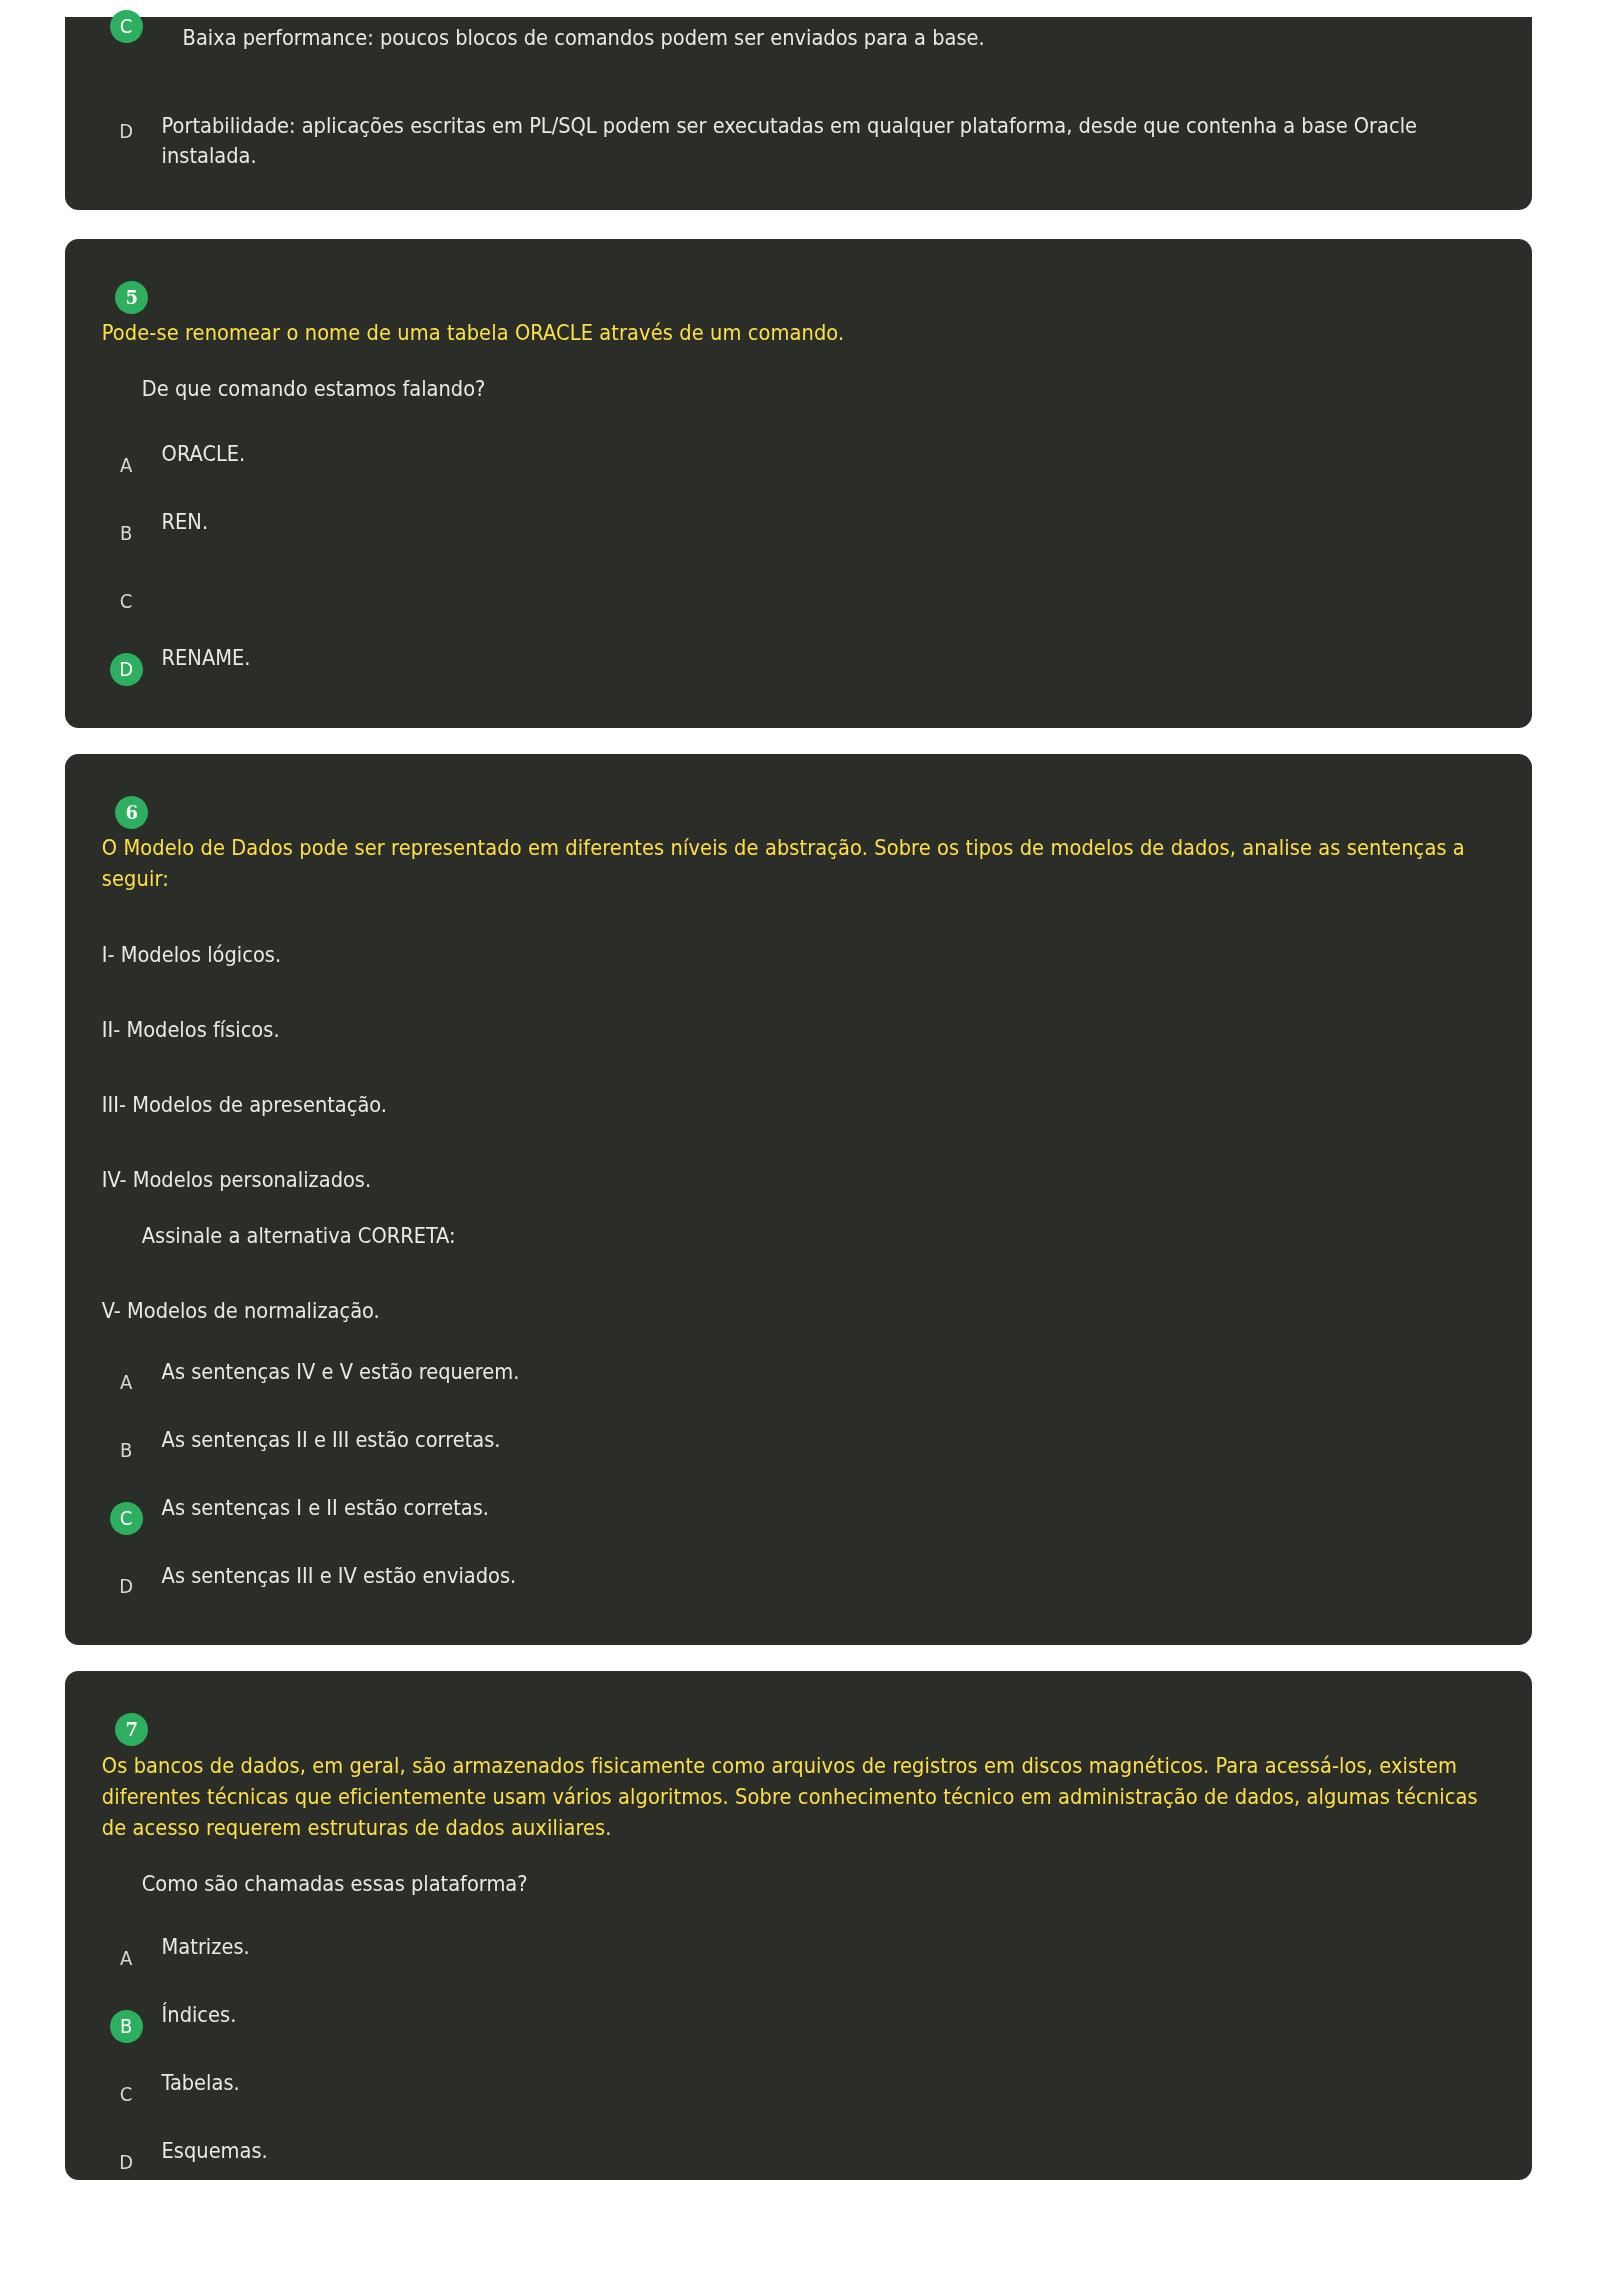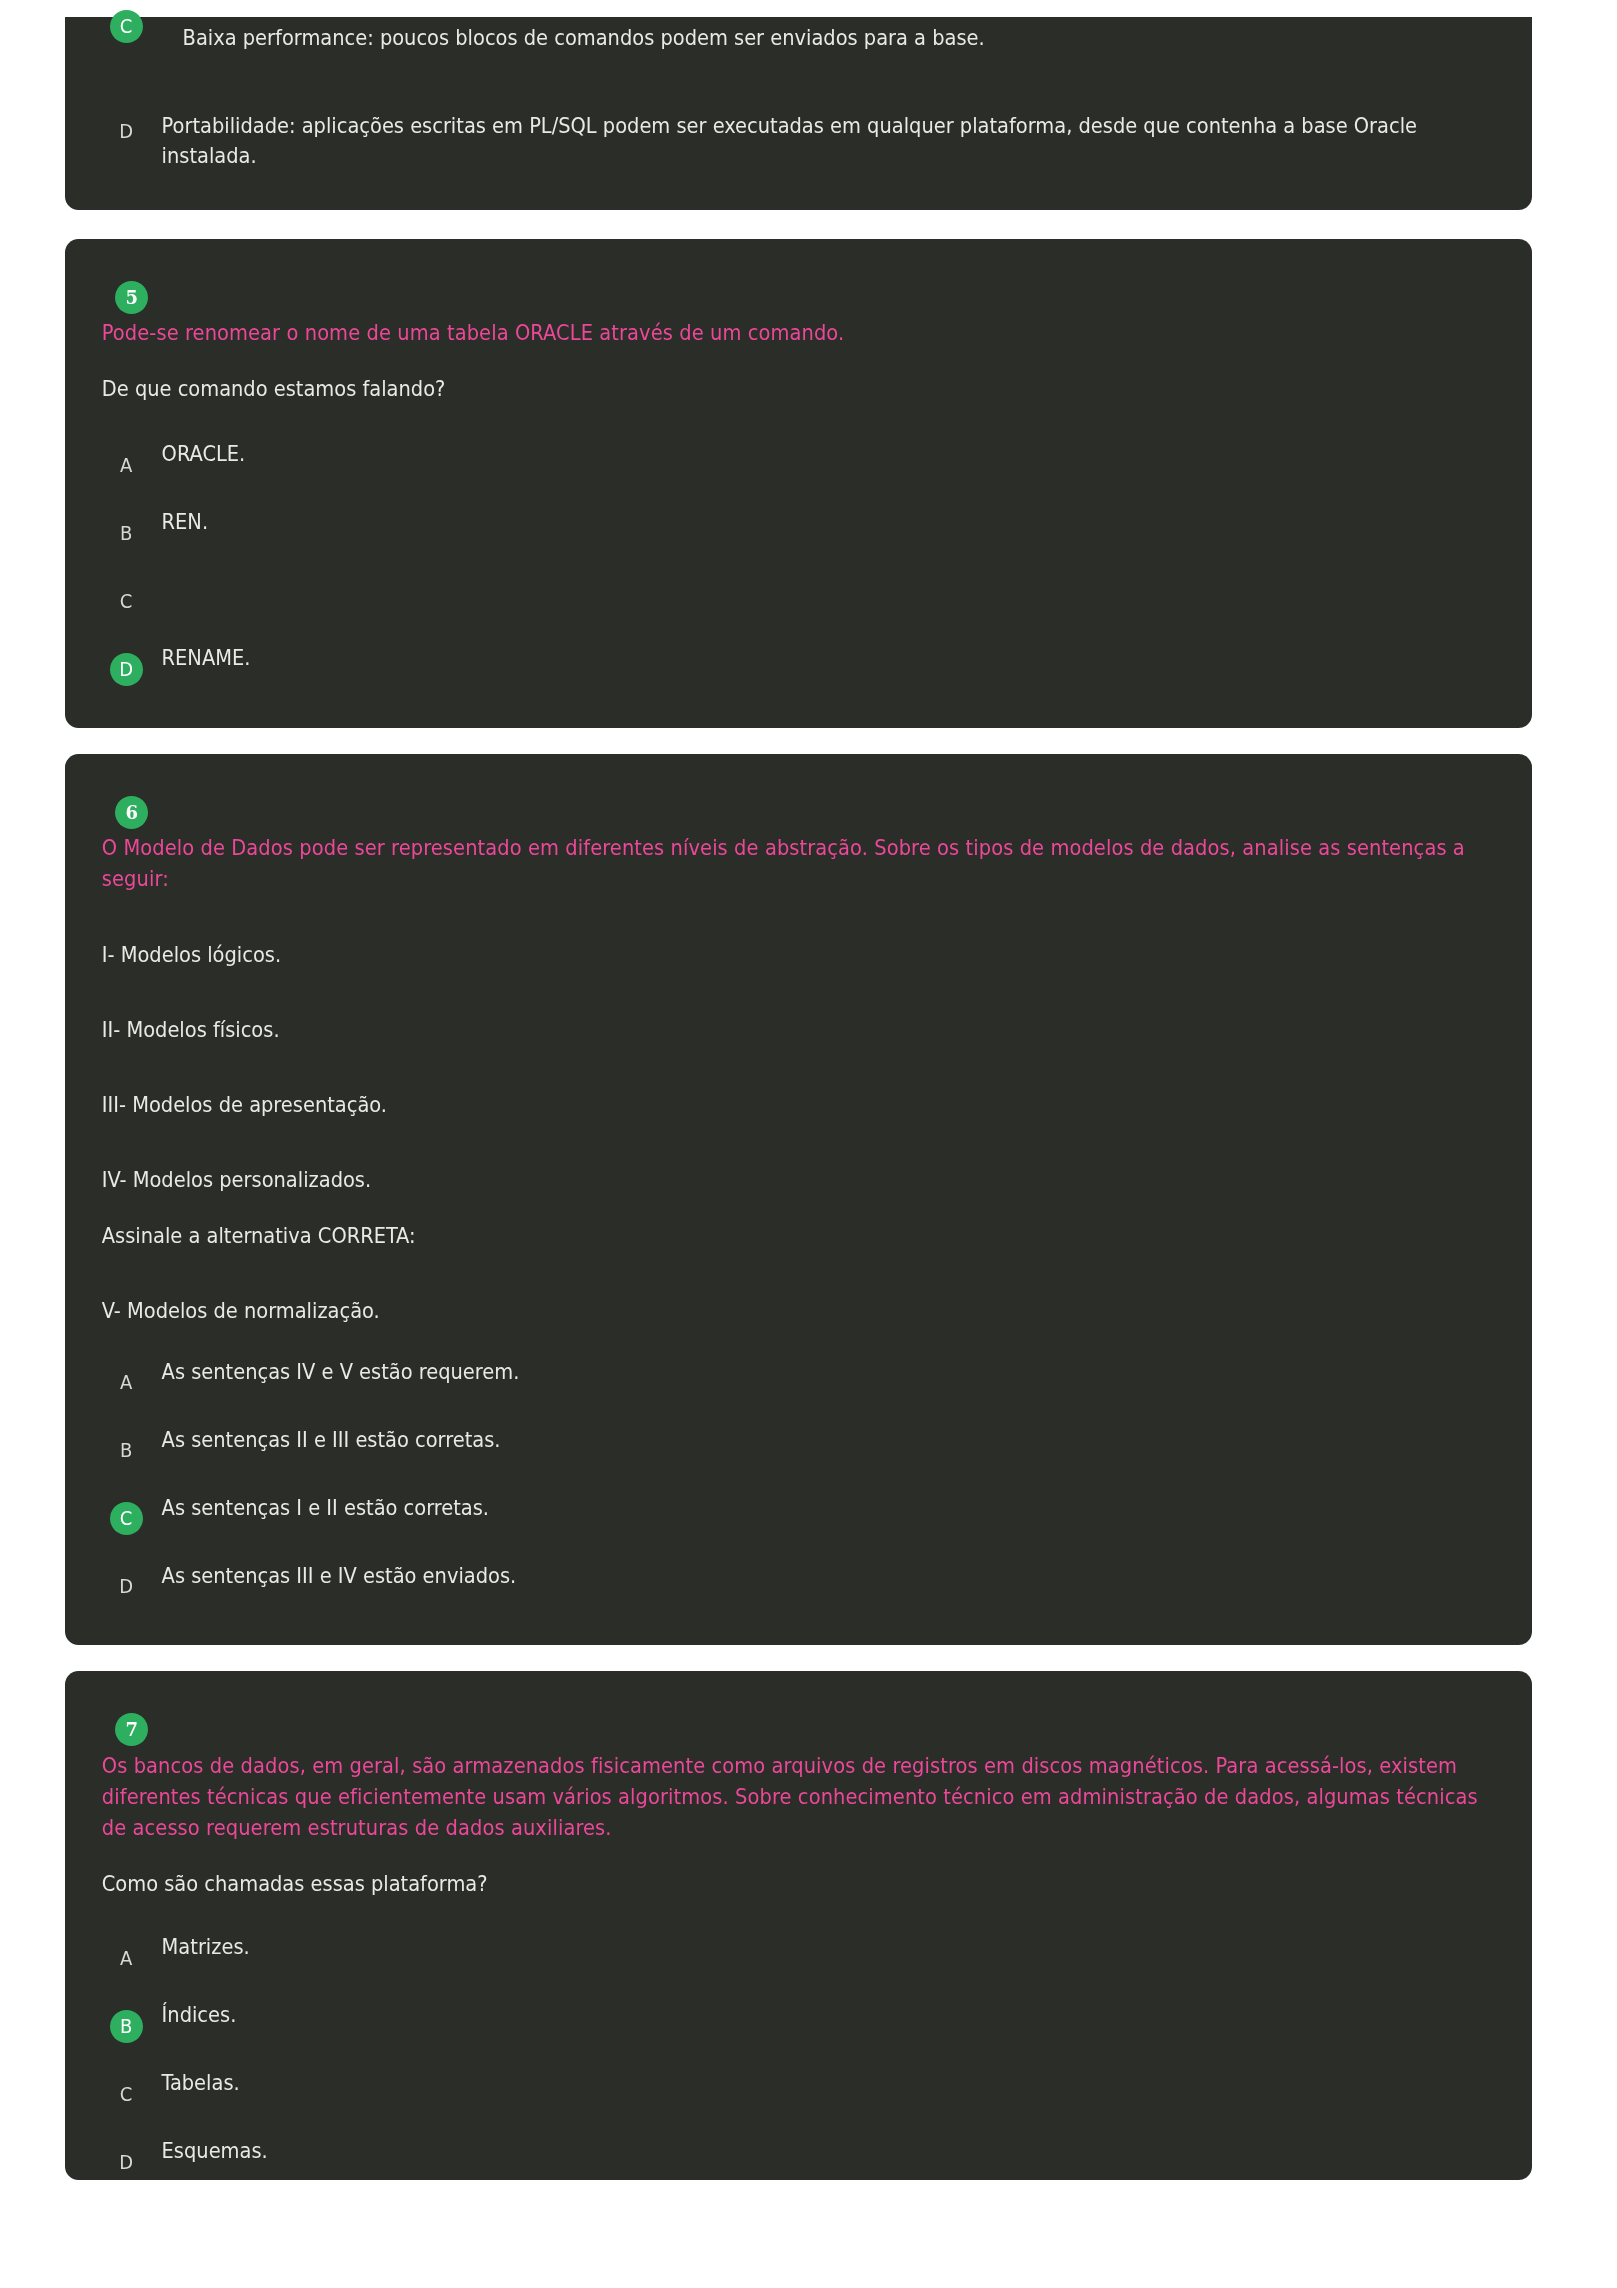--- a/index.html
+++ b/index.html
@@ -62,35 +62,36 @@
     display: block;
     margin-left: 17.3px;
     margin-bottom: 3.8px;
     font-family: "DejaVu Serif", "Liberation Serif", serif;
   }
 
   
   .stem {
     font-size: 21.6px;
     line-height: 1.44;
-    color: #ec4899;
+    color: #fde047;
     letter-spacing: 0.1px;
     padding-left: 3.8px;
   }
 
   .stem-para {
     font-size: 21.6px;
     line-height: 1.44;
     color: #e9e9e7;
     padding-left: 3.8px;
     margin-top: 44px;
   }
 
   .stem-para.tight {
     margin-top: 25px;
+    margin-left: 40px;
   }
 
   
   .options {
     margin-top: 17.3px;
   }
 
   .option {
     display: flex;
     align-items: flex-start;

